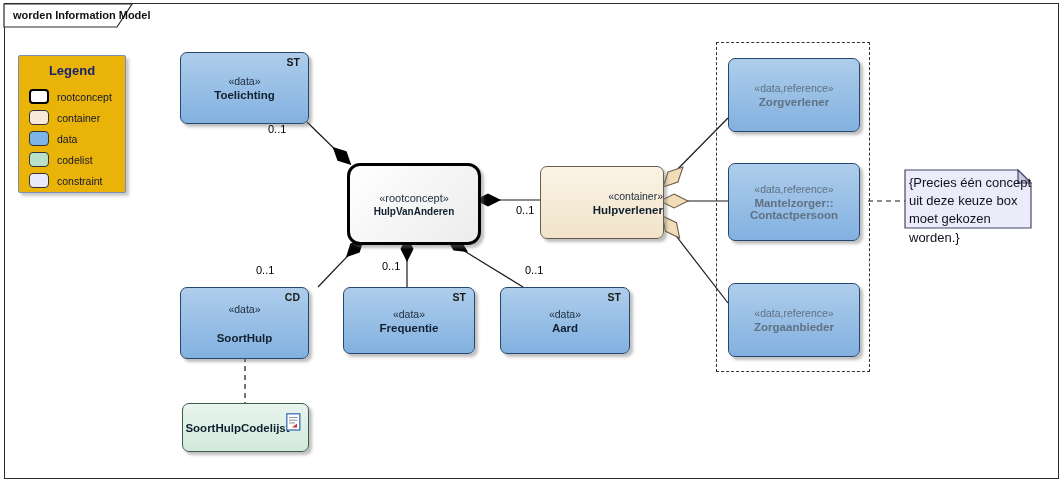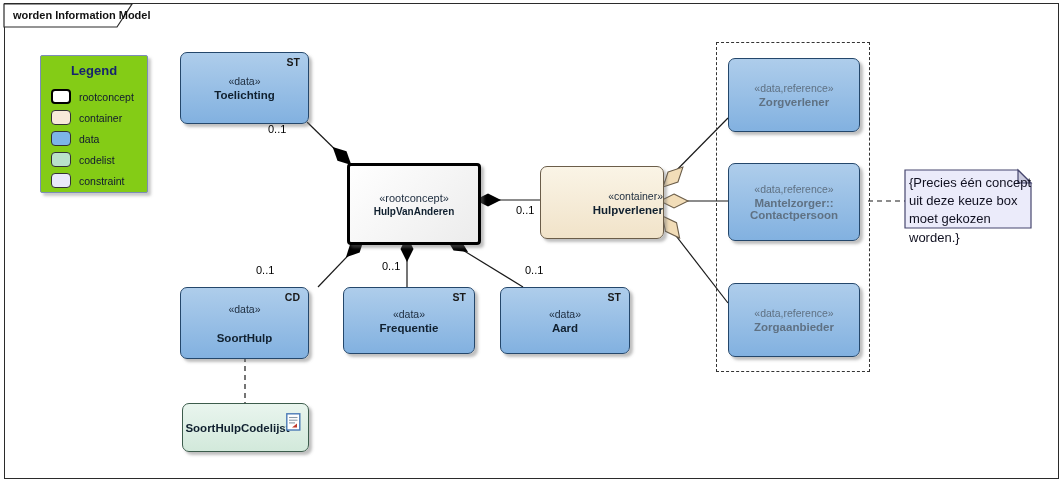--- a/index.html
+++ b/index.html
@@ -23,41 +23,41 @@
   .node .stereo{font-size:10.5px;color:#1c2b3d;margin-bottom:2px;}
   .node .nname{font-size:11.5px;font-weight:bold;color:#10202f;}
   .node .marker{
     position:absolute;top:3px;right:8px;font-size:10.5px;
     font-weight:600;color:#1a1a1a;
   }
   .node.data{background:linear-gradient(180deg,#aecdeb 0%,#82b1e0 100%);border:1px solid #24476b;}
   .node.reference .stereo,.node.reference .nname{color:#5f7183;}
   .node.root{
     background:linear-gradient(135deg,#ffffff 0%,#ececec 100%);
-    border:3px solid #000;border-radius:4px;
+    border:3px solid #000;border-radius:13px;
   }
   .node.root .stereo{font-size:11px;}
   .node.root .nname{font-size:10px;}
   .node.container{background:linear-gradient(180deg,#faf4e6 0%,#f1e3c9 100%);border:1px solid #6b5d49;align-items:flex-end;}
   .node.codelist{background:linear-gradient(180deg,#e9f5ee 0%,#d2e9db 100%);border:1px solid #3c5c4c;}
   .dashed-rect{
     position:absolute;left:716px;top:42px;width:152px;height:328px;
     border:1.5px dashed #333;z-index:1;
   }
   .note-text{
     position:absolute;left:909px;top:174px;width:124px;z-index:3;
     font-size:13px;line-height:1.4;color:#101020;
   }
   .mult{
     position:absolute;z-index:3;font-size:11px;color:#000;white-space:nowrap;
   }
   
   .legend{
-    position:absolute;left:40px;top:55px;width:106px;height:136px;z-index:2;
-    background:#84cc16;border:1px solid #7d8cb8;border-radius:2px;
+    position:absolute;left:18px;top:55px;width:106px;height:136px;z-index:2;
+    background:#eab308;border:1px solid #7d8cb8;border-radius:2px;
     box-shadow:3px 3px 3px rgba(120,120,120,.4);
   }
   .legend-title{
     text-align:center;font-size:13px;font-weight:bold;color:#17246d;margin-top:7px;
   }
   .legend-items{margin:8px 0 0 10px;}
   .legend-row{display:flex;align-items:center;height:21px;}
   .legend-swatch{
     width:20px;height:15px;border-radius:4px;border:1px solid #333;box-sizing:border-box;
     flex:0 0 auto;

